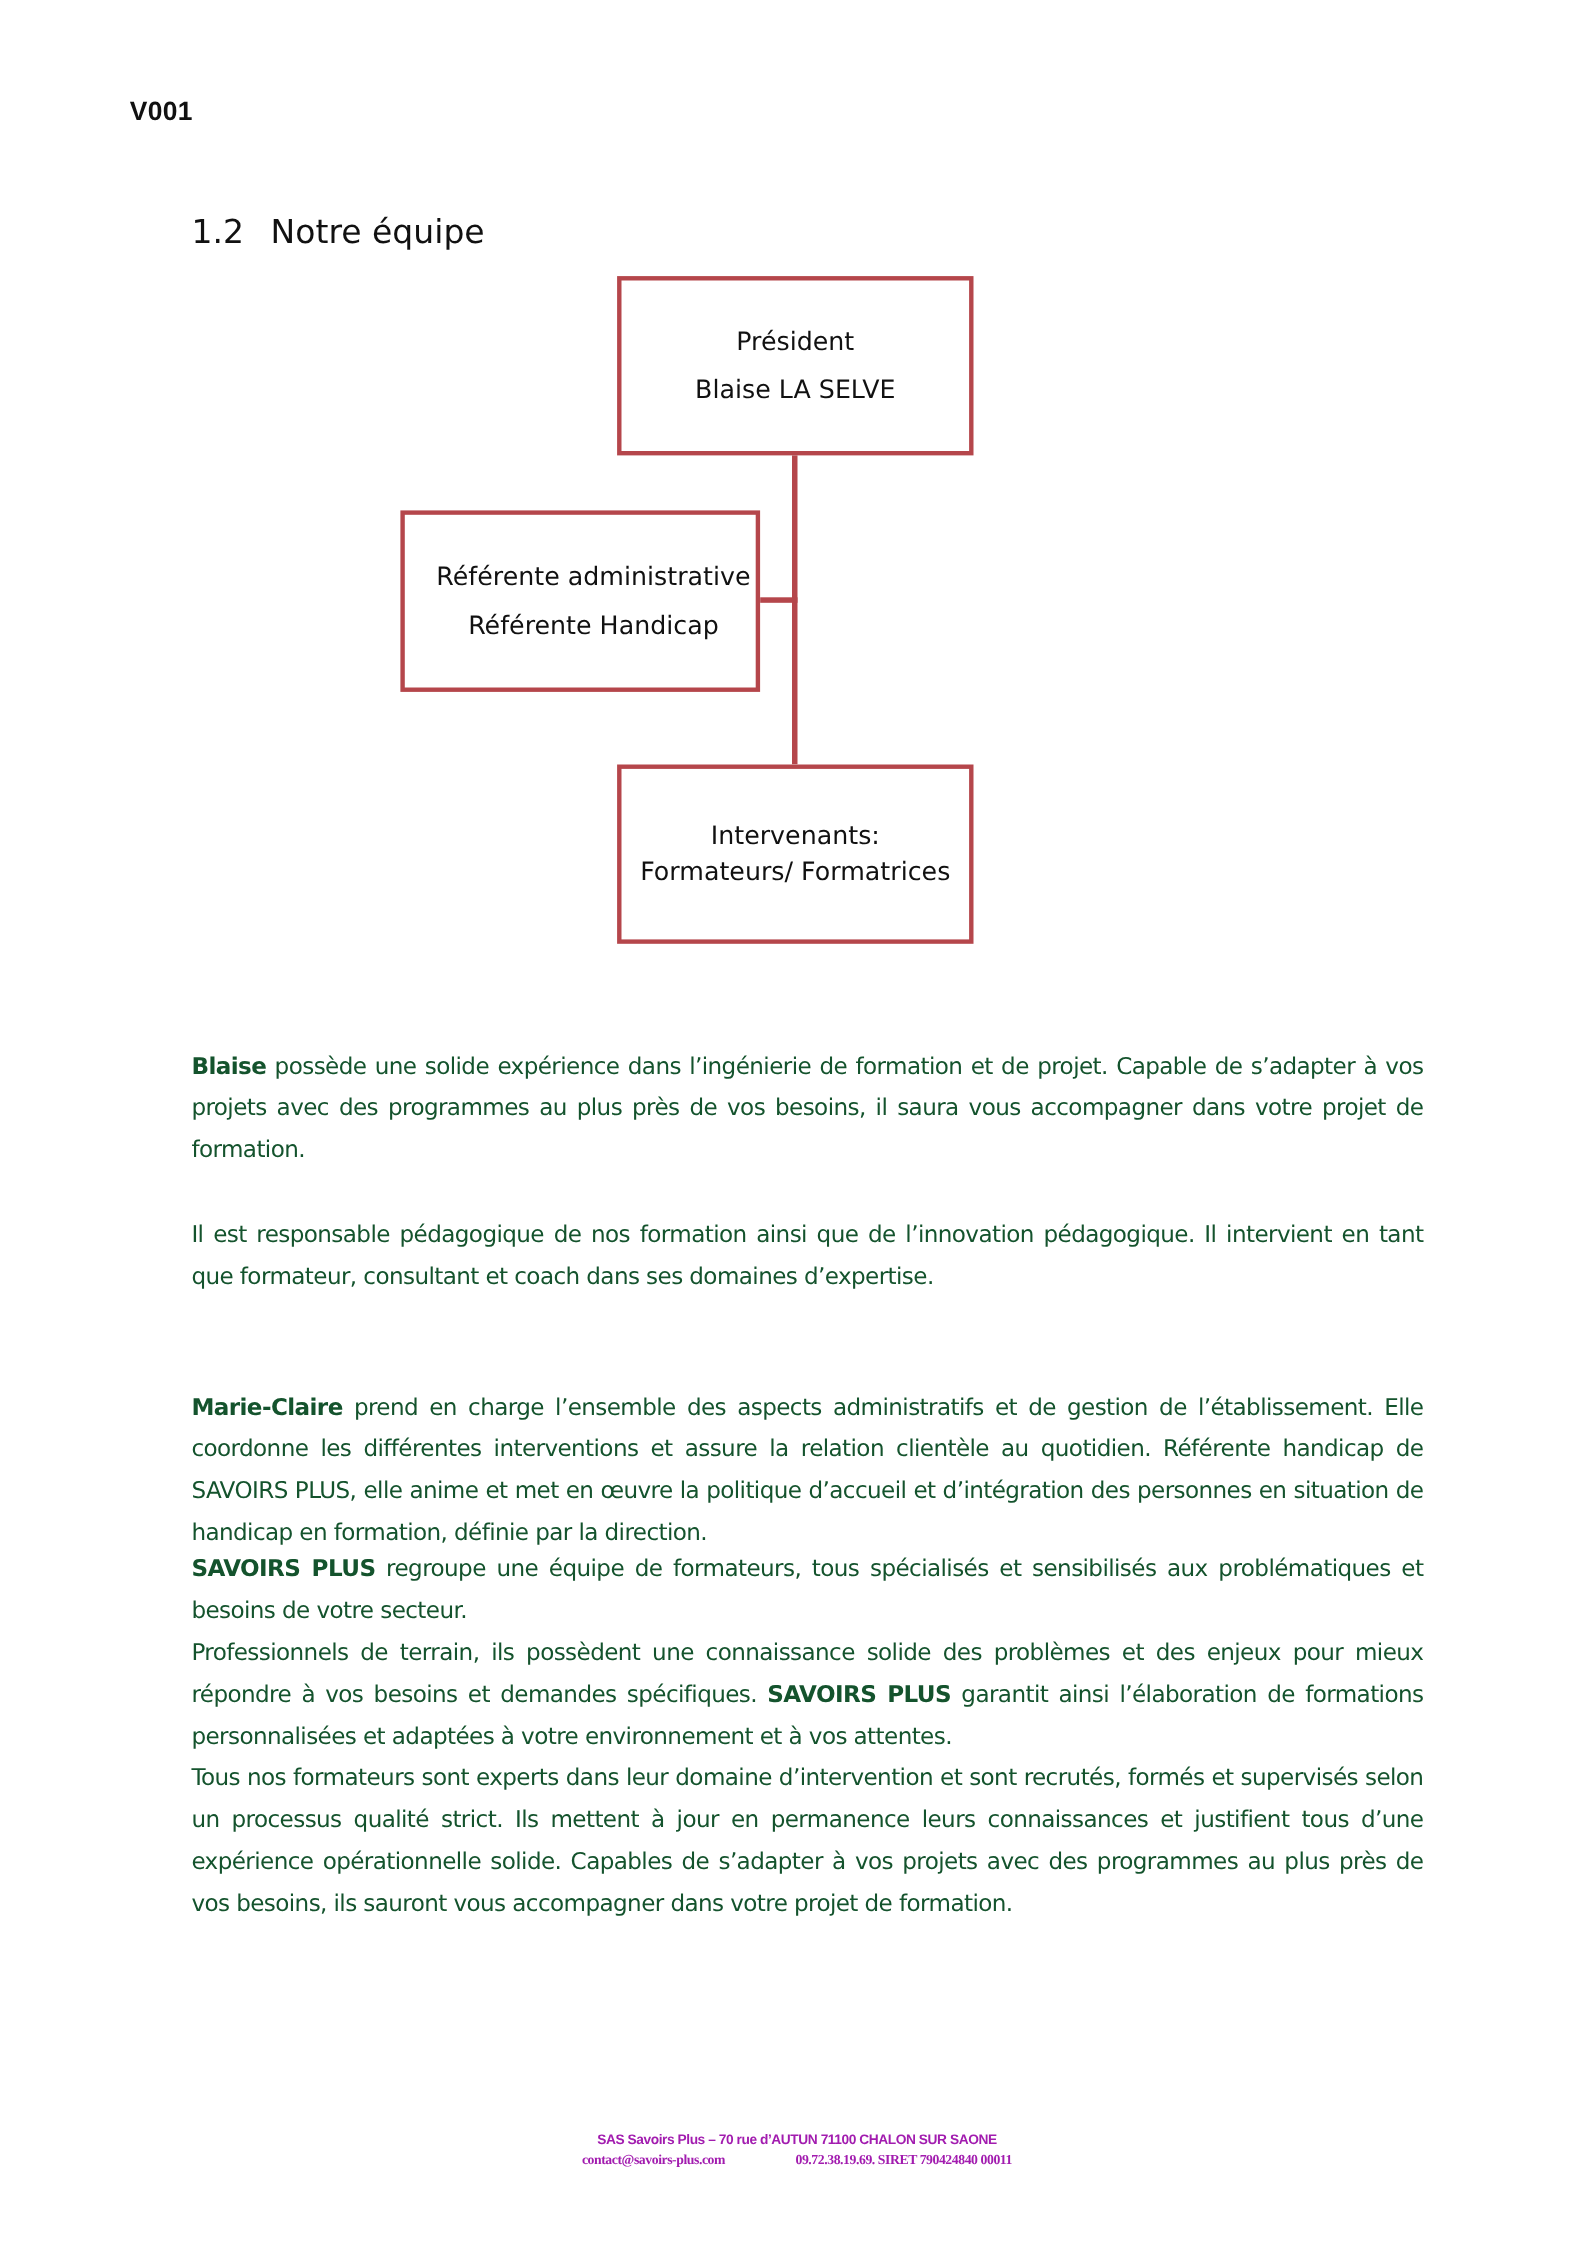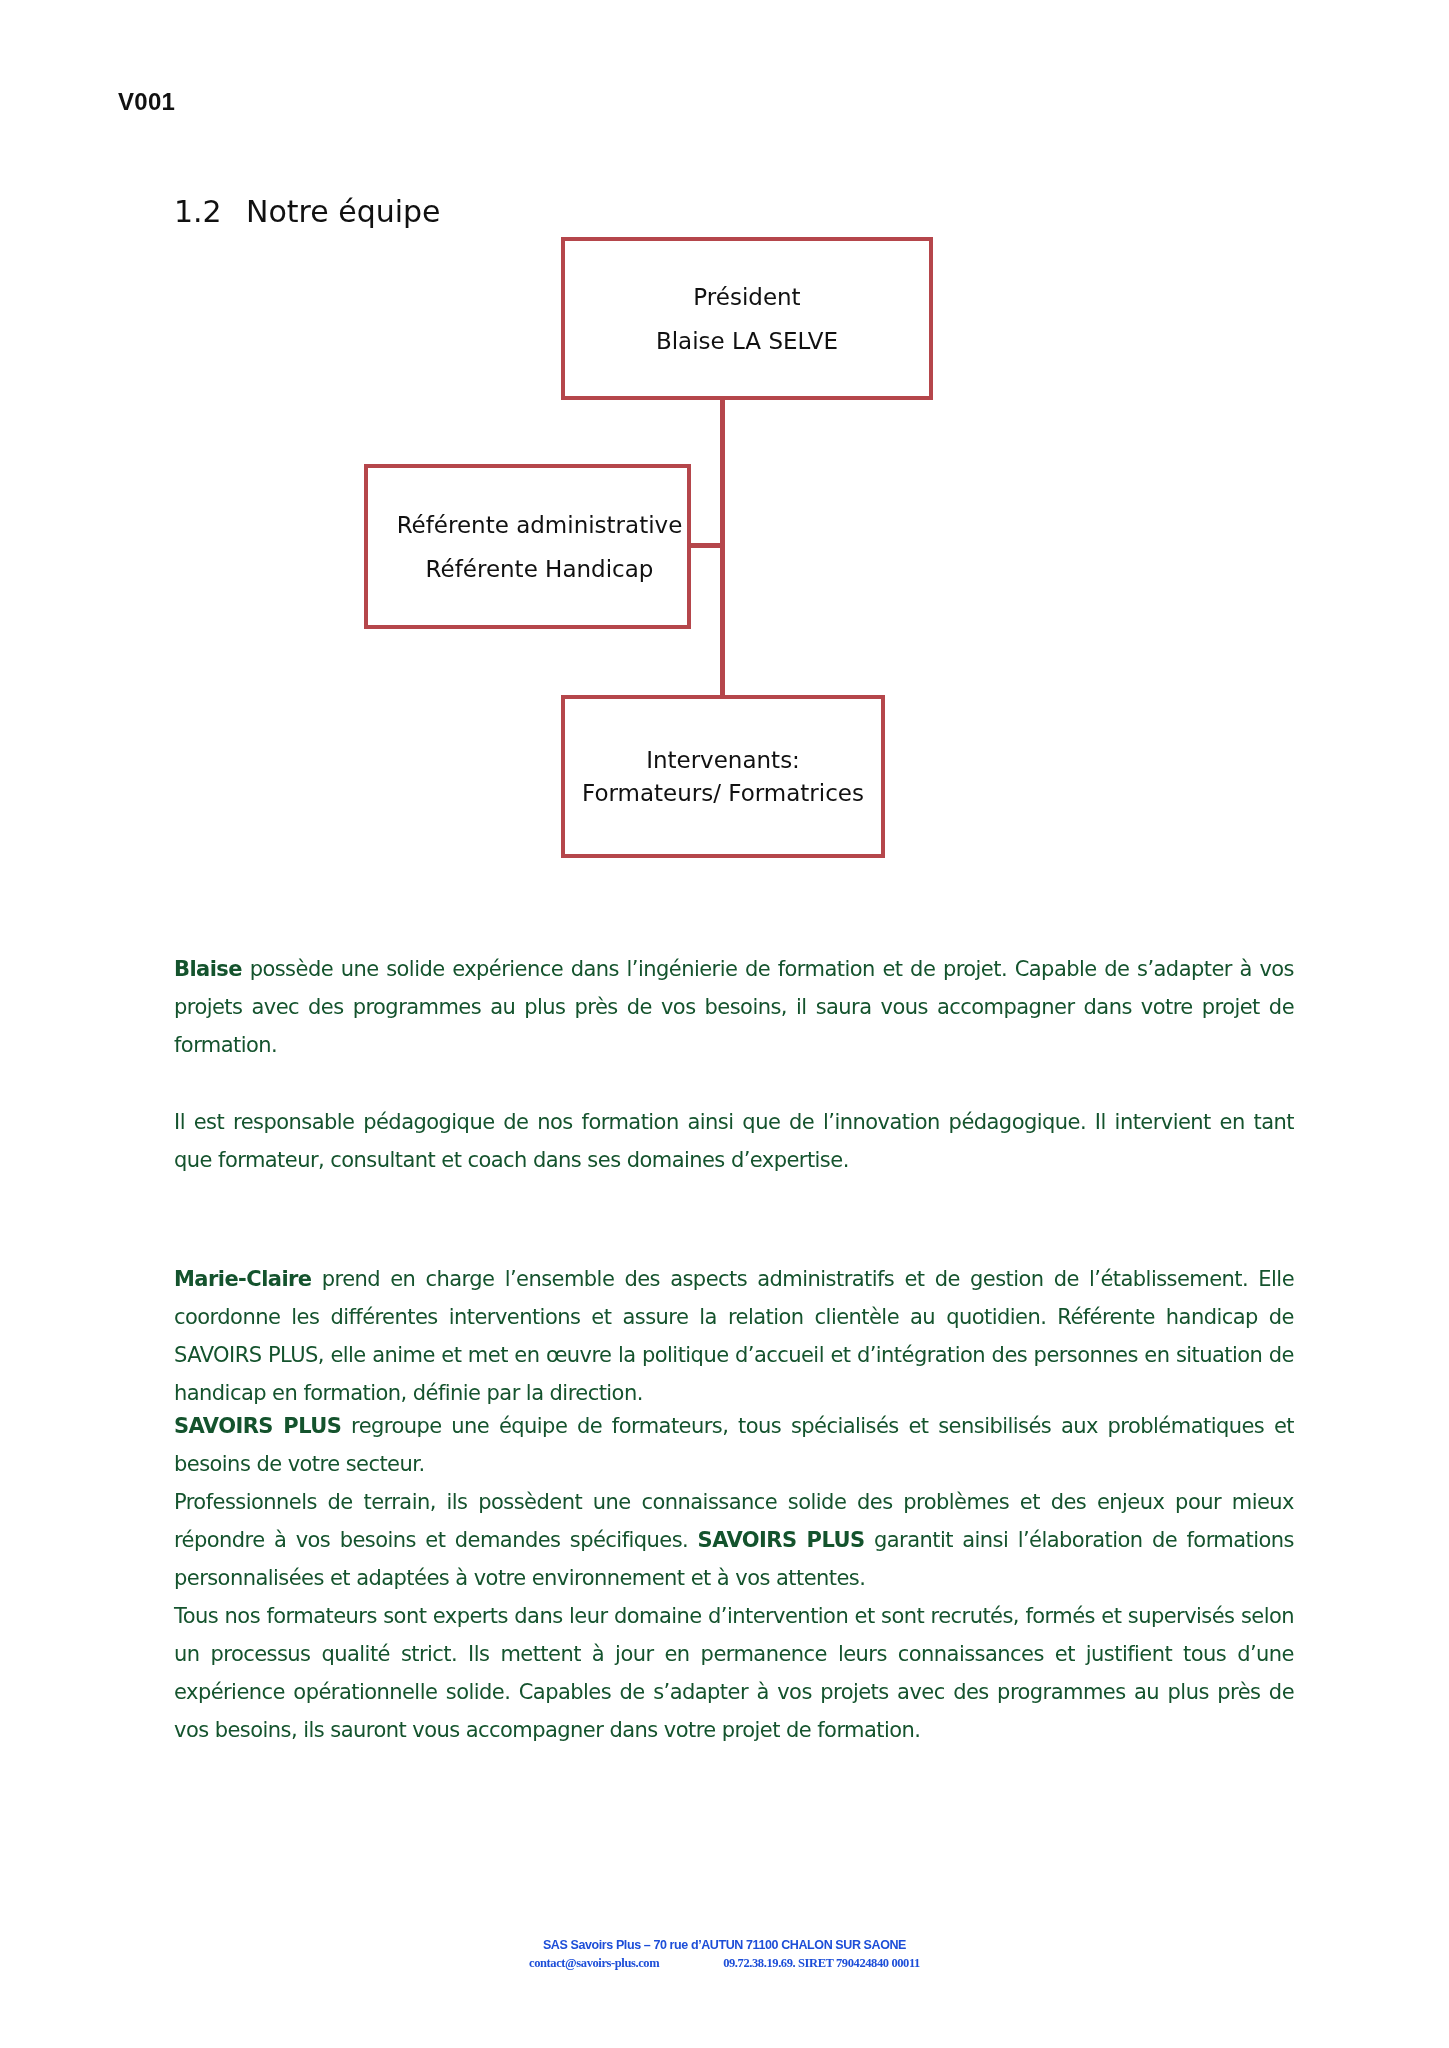--- a/index.html
+++ b/index.html
@@ -6,35 +6,35 @@
   body { width:1449px; height:2048px; position:relative; overflow:hidden;
          font-family:"Liberation Sans", "DejaVu Sans", sans-serif; color:#111; }
   .version { position:absolute; left:118px; top:88px; font-weight:bold; font-size:24px; letter-spacing:0.3px; }
   .heading { position:absolute; left:174px; top:194px; font-size:30px; font-family:"DejaVu Sans", sans-serif; font-weight:normal; }
   .heading .num { display:inline-block; width:72px; }
   .box { position:absolute; border:4px solid #b5464b; background:#fff; box-sizing:border-box;
          display:flex; flex-direction:column; align-items:center; justify-content:center;
          font-family:"DejaVu Sans", sans-serif; font-size:23px; color:#111; text-align:center; }
   .box .line { line-height:44px; }
   .box.tight .line { line-height:33px; }
-  #box-president { left:561px; top:237px; width:372px; height:163px; }
+  #box-president { left:561px; top:251px; width:324px; height:163px; }
   #box-admin { left:364px; top:464px; width:327px; height:165px;padding-left:24px; }
   #box-intervenants { left:561px; top:695px; width:324px; height:163px;text-align:right; }
   .conn { position:absolute; background:#b5464b; }
   #conn-v { left:720px; top:400px; width:5px; height:295px; }
   #conn-h { left:691px; top:543px; width:34px; height:5px; }
   .body-text { position:absolute; left:174px; width:1120px; font-family:"DejaVu Sans", sans-serif;
                font-size:21px; line-height:38px; color:#14532d; text-align:justify; letter-spacing:-0.55px; word-spacing:0px; }
   .body-text p { margin:0; }
   .body-text b { font-weight:bold; }
   #p1 { top:950px; }
   #p2 { top:1103px; }
   #p3 { top:1260px; }
   #p4 { top:1407px; }
-  .footer { position:absolute; left:0; width:1449px; text-align:center; color:#1d4ed8;
+  .footer { position:absolute; left:0; width:1449px; text-align:center; color:#a21caf;
             font-family:"Liberation Sans", sans-serif; font-size:12.5px; font-weight:bold; letter-spacing:-0.4px; }
   #footer-line1 { top:1938px; }
   #footer-line2 { top:1956px;font-family:Liberation Serif, serif; }
   #footer-line2 .gap { display:inline-block; width:64px; }
 </style>
 </head>
 <body>
 
 <div class="version">V001</div>
 

